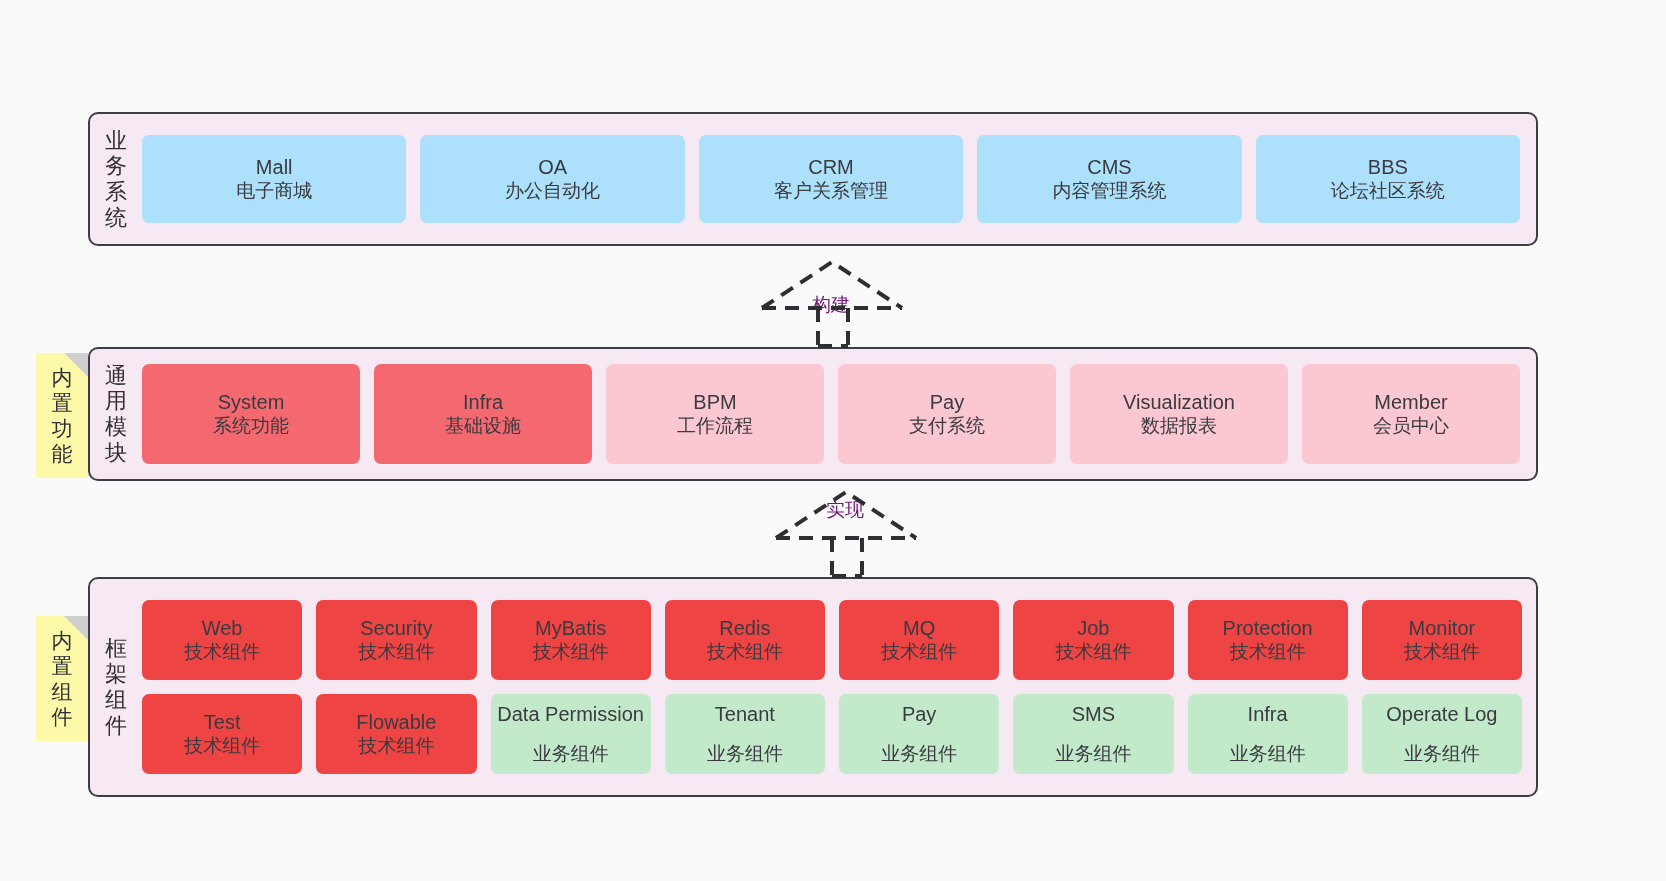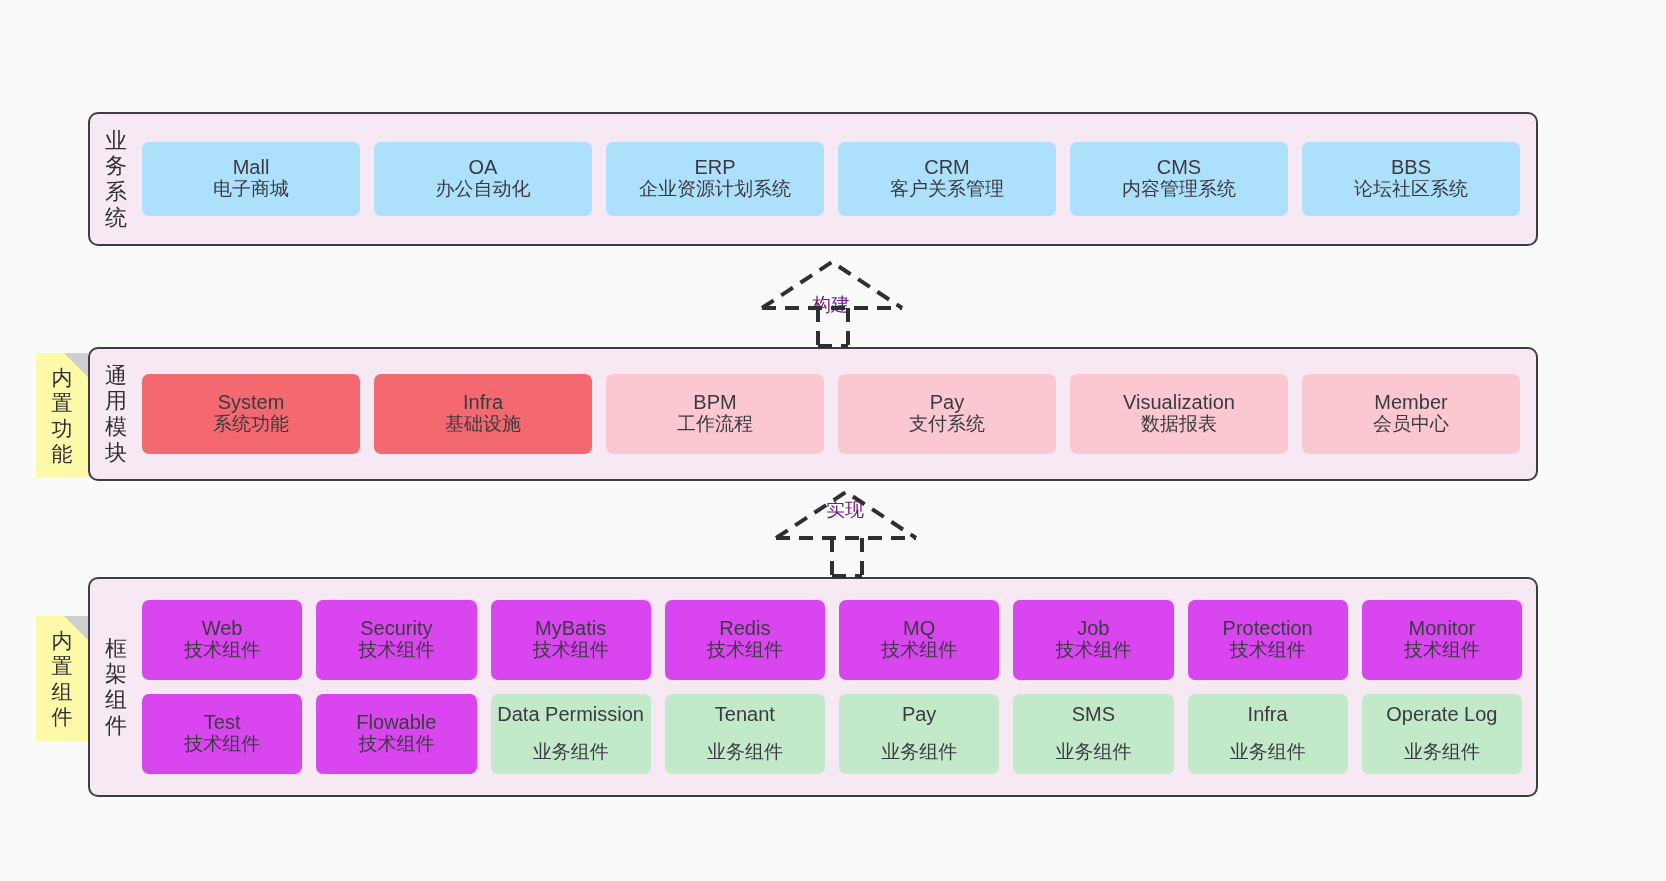--- a/index.html
+++ b/index.html
@@ -78,36 +78,35 @@
   }
   .card .t1 {
     font-size: 20px;
     line-height: 1.22;
     color: #3a3a40;
   }
   .card .t2 {
     font-size: 19px;
     line-height: 1.25;
     color: #3a3a40;
-    font-family: Liberation Mono, monospace;
   }
 
   
   .c-blue       { background: #ace0fb; }
   .c-red        { background: #f4686f; }
   .c-pink       { background: #fbc7d0; }
-  .c-green      { background: #d946ef; }
+  .c-green      { background: #ef4444; }
   .c-lightgreen { background: #c2e9c9; gap: 16px; }
 
   
   #layer-business { left: 88px;  top: 112px; width: 1450px; height: 134px; }
-  #layer-business .card { height: 74px; align-items: center; }
+  #layer-business .card { height: 88px; align-items: center; }
 
   #layer-common   { left: 88px;  top: 347px; width: 1450px; height: 134px; }
-  #layer-common .card { height: 80px; }
+  #layer-common .card { height: 100px; }
 
   #layer-framework{ left: 88px;  top: 577px; width: 1450px; height: 220px; }
   #layer-framework .card { height: 80px; }
 
   
   .sticky {
     position: absolute;
     width: 52px;
     background: #fcfaa8;
     display: flex;
@@ -161,24 +160,20 @@
   <div class="cells">
     <div class="card c-blue">
       <div class="t1">Mall</div>
       <div class="t2">电子商城</div>
     </div>
     <div class="card c-blue">
       <div class="t1">OA</div>
       <div class="t2">办公自动化</div>
     </div>
     <div class="card c-blue">
-      <div class="t1">ERP</div>
-      <div class="t2">企业资源计划系统</div>
-    </div>
-    <div class="card c-blue">
       <div class="t1">CRM</div>
       <div class="t2">客户关系管理</div>
     </div>
     <div class="card c-blue">
       <div class="t1">CMS</div>
       <div class="t2">内容管理系统</div>
     </div>
     <div class="card c-blue">
       <div class="t1">BBS</div>
       <div class="t2">论坛社区系统</div>

